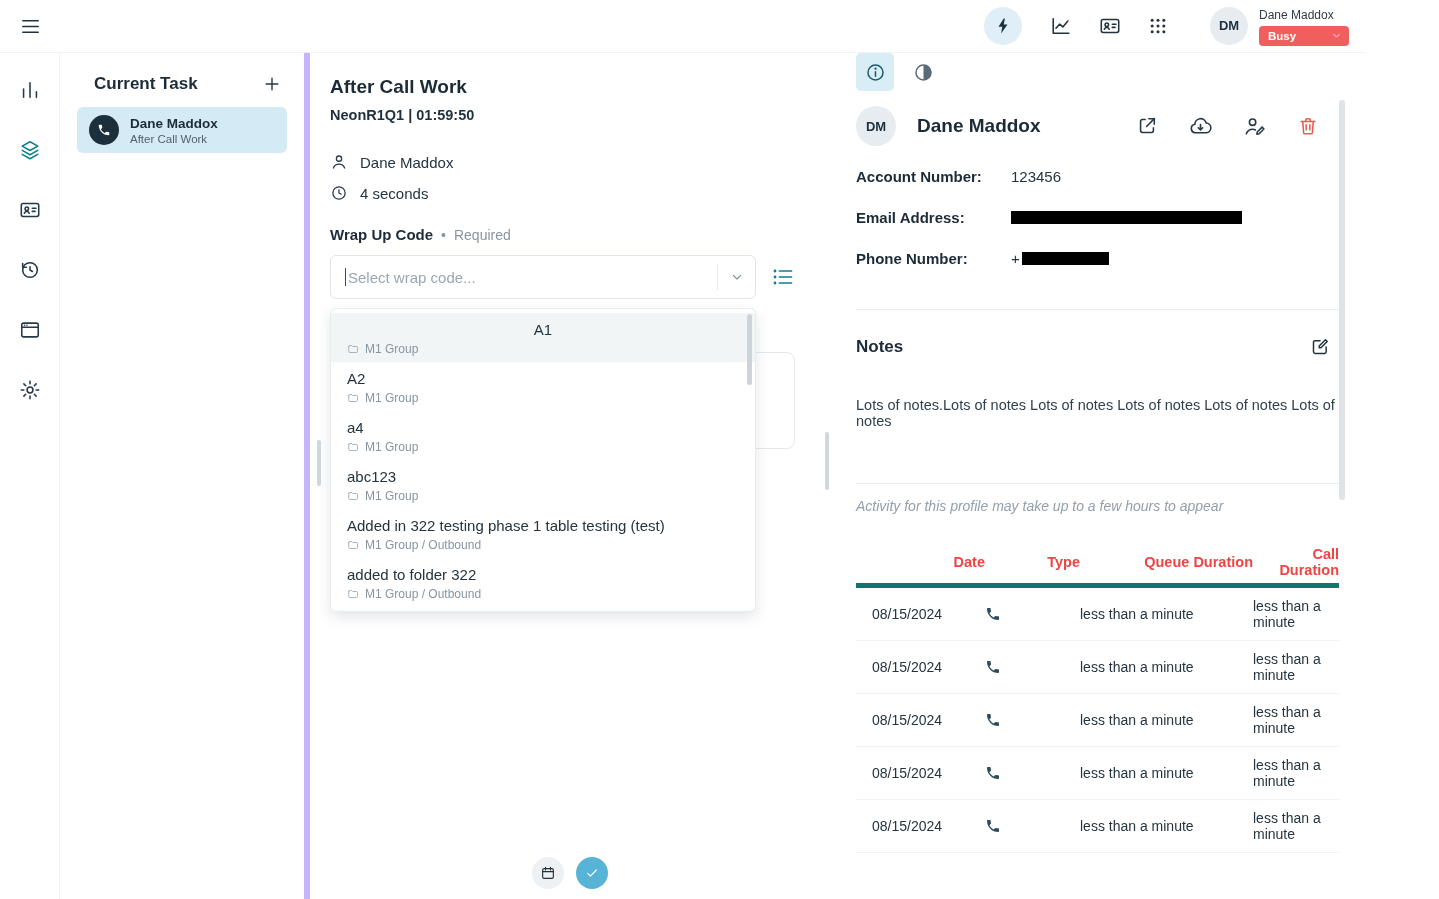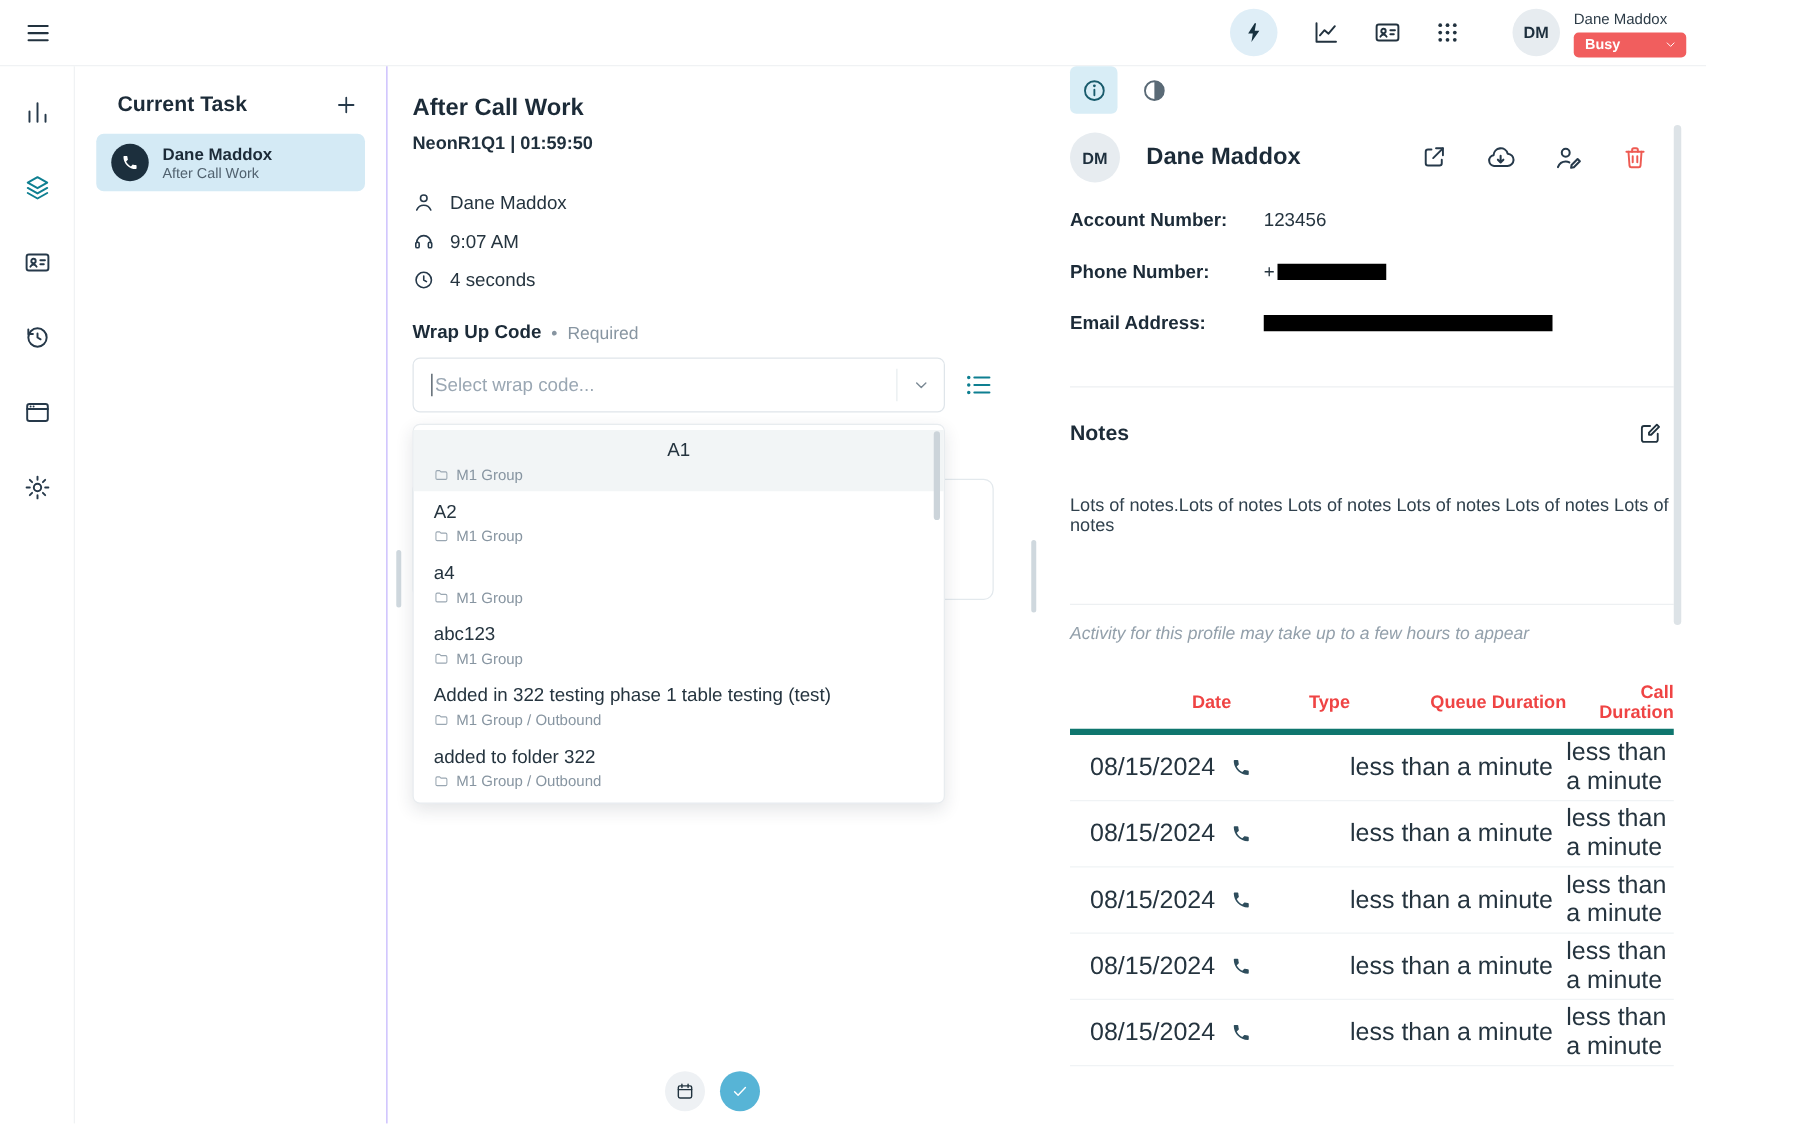--- a/index.html
+++ b/index.html
@@ -24,21 +24,21 @@
   .user-name { font-size:12px; color:#2d3c48; }
   .status-badge { background:#f15e5e; color:#fff; height:20px; width:90px; border-radius:4px; display:flex; align-items:center; justify-content:space-between; padding:0 7px 0 9px; font-size:11.5px; font-weight:bold; }
 
   
   .body-row { flex:1; display:flex; min-height:0; }
 
   .iconbar { width:60px; flex:0 0 60px; border-right:1px solid #f0f2f4; display:flex; flex-direction:column; align-items:center; padding-top:26px; gap:38px; }
   .iconbar button { color:#26394a; }
   .iconbar button.active { color:#0e7f91; }
 
-  .tasklist { width:250px; flex:0 0 250px; border-right:1px solid #c4b5fd; padding-top:21px; }
+  .tasklist { width:250px; flex:0 0 250px; border-right:6px solid #c4b5fd; padding-top:21px; }
   .tasklist-header { display:flex; align-items:center; justify-content:space-between; padding:0 22px 0 34px; }
   .tasklist-header h2 { font-size:17px; color:#1c2b38; }
   .add-btn { color:#26394a; }
   .task-item { margin:13px 17px 0; background:#d4eaf5; border-radius:6px; padding:8px 12px; display:flex; align-items:center; gap:11px; }
   .task-avatar { width:30px; height:30px; border-radius:50%; background:#1c2f3d; color:#fff; display:flex; align-items:center; justify-content:center; flex:0 0 30px; }
   .task-name { font-size:13.5px; font-weight:bold; color:#1c2b38; }
   .task-sub { font-size:11.5px; color:#51626f; margin-top:2px; }
 
   
   .acw { width:520px; flex:0 0 520px; position:relative; padding:23px 35px 0 20px; }
@@ -95,21 +95,21 @@
   .notes-head { margin-top:26px; display:flex; align-items:center; justify-content:space-between; padding-right:8px; }
   .section-title { font-size:17px; font-weight:bold; color:#1c2b38; }
   .notes-edit { color:#22333f; }
   .notes-text { margin-top:40px; font-size:14.5px; color:#30414d; }
   .divider2 { border-top:1px solid #edf0f2; margin-top:54px; }
   .activity-title { margin-top:30px; }
   .activity-sub { margin-top:14px; font-size:14px; color:#93a0ab;font-style:italic; }
   .table { margin-top:26px; }
   .t-head, .act-row { display:grid; grid-template-columns:113px 95px 173px 1fr; padding-left:16px; align-items:center; }
   .t-head { height:48px; font-size:14.5px; font-weight:bold; color:#ef4444; border-bottom:5px solid #0f766e;text-align:right; }
-  .act-row { height:53px; font-size:20px; color:#25343f; border-bottom:1px solid #f0f3f5; }
+  .act-row { height:53px; font-size:14px; color:#25343f; border-bottom:1px solid #f0f3f5; }
   .act-type { color:#2e4d5c; }
   .right-thumb { position:absolute; right:20px; top:47px; width:6px; height:400px; background:#dde3e7; border-radius:3px; }
 </style>
 </head>
 <body>
 
 <div class="app">
 
   <header class="topbar">
     <button class="iconbtn">
@@ -243,28 +243,20 @@
         <span>01:59:50</span>
       </div>
 
       <div class="acw-info">
         <div class="info-row">
           <svg class="ic icw" width="18" height="18" viewBox="0 0 24 24">
               <circle cx="12" cy="7.5" r="3.5"></circle>
               <path d="M4.5 20c1.4-3.4 4-5.1 7.5-5.1s6.1 1.7 7.5 5.1"></path>
             </svg>
           <span>Dane Maddox</span>
-        </div>
-        <div class="info-row">
-          <svg class="ic icw" width="18" height="18" viewBox="0 0 24 24">
-              <path d="M4.5 13.5a7.5 7.5 0 0 1 15 0"></path>
-              <rect x="3.5" y="13" width="3.6" height="6" rx="1.5"></rect>
-              <rect x="16.9" y="13" width="3.6" height="6" rx="1.5"></rect>
-            </svg>
-          <span>9:07 AM</span>
         </div>
         <div class="info-row">
           <svg class="ic icw" width="18" height="18" viewBox="0 0 24 24">
               <circle cx="12" cy="12" r="8.2"></circle>
               <path d="M12 7.7V12l2.9 1.7"></path>
             </svg>
           <span>4 seconds</span>
         </div>
       </div>
 
@@ -421,27 +413,27 @@
           </button>
         </div>
       </div>
 
       <div class="fields">
         <div class="field-row">
           <span class="field-label">Account Number:</span>
           <span class="field-value">123456</span>
         </div>
         <div class="field-row">
+          <span class="field-label">Email Address:</span>
+          <span class="bar bar-email"></span>
+        </div>
+        <div class="field-row">
           <span class="field-label">Phone Number:</span>
           <span class="field-value">+</span>
           <span class="bar bar-phone"></span>
-        </div>
-        <div class="field-row">
-          <span class="field-label">Email Address:</span>
-          <span class="bar bar-email"></span>
         </div>
       </div>
 
       <div class="divider"></div>
 
       <div class="notes-head">
         <h3 class="section-title">Notes</h3>
         <button class="notes-edit">
           <svg class="ic" width="21" height="21" viewBox="0 0 24 24">
               <path d="M11.5 5.5H6a2 2 0 0 0-2 2V18a2 2 0 0 0 2 2h10.5a2 2 0 0 0 2-2v-5.5"></path>

